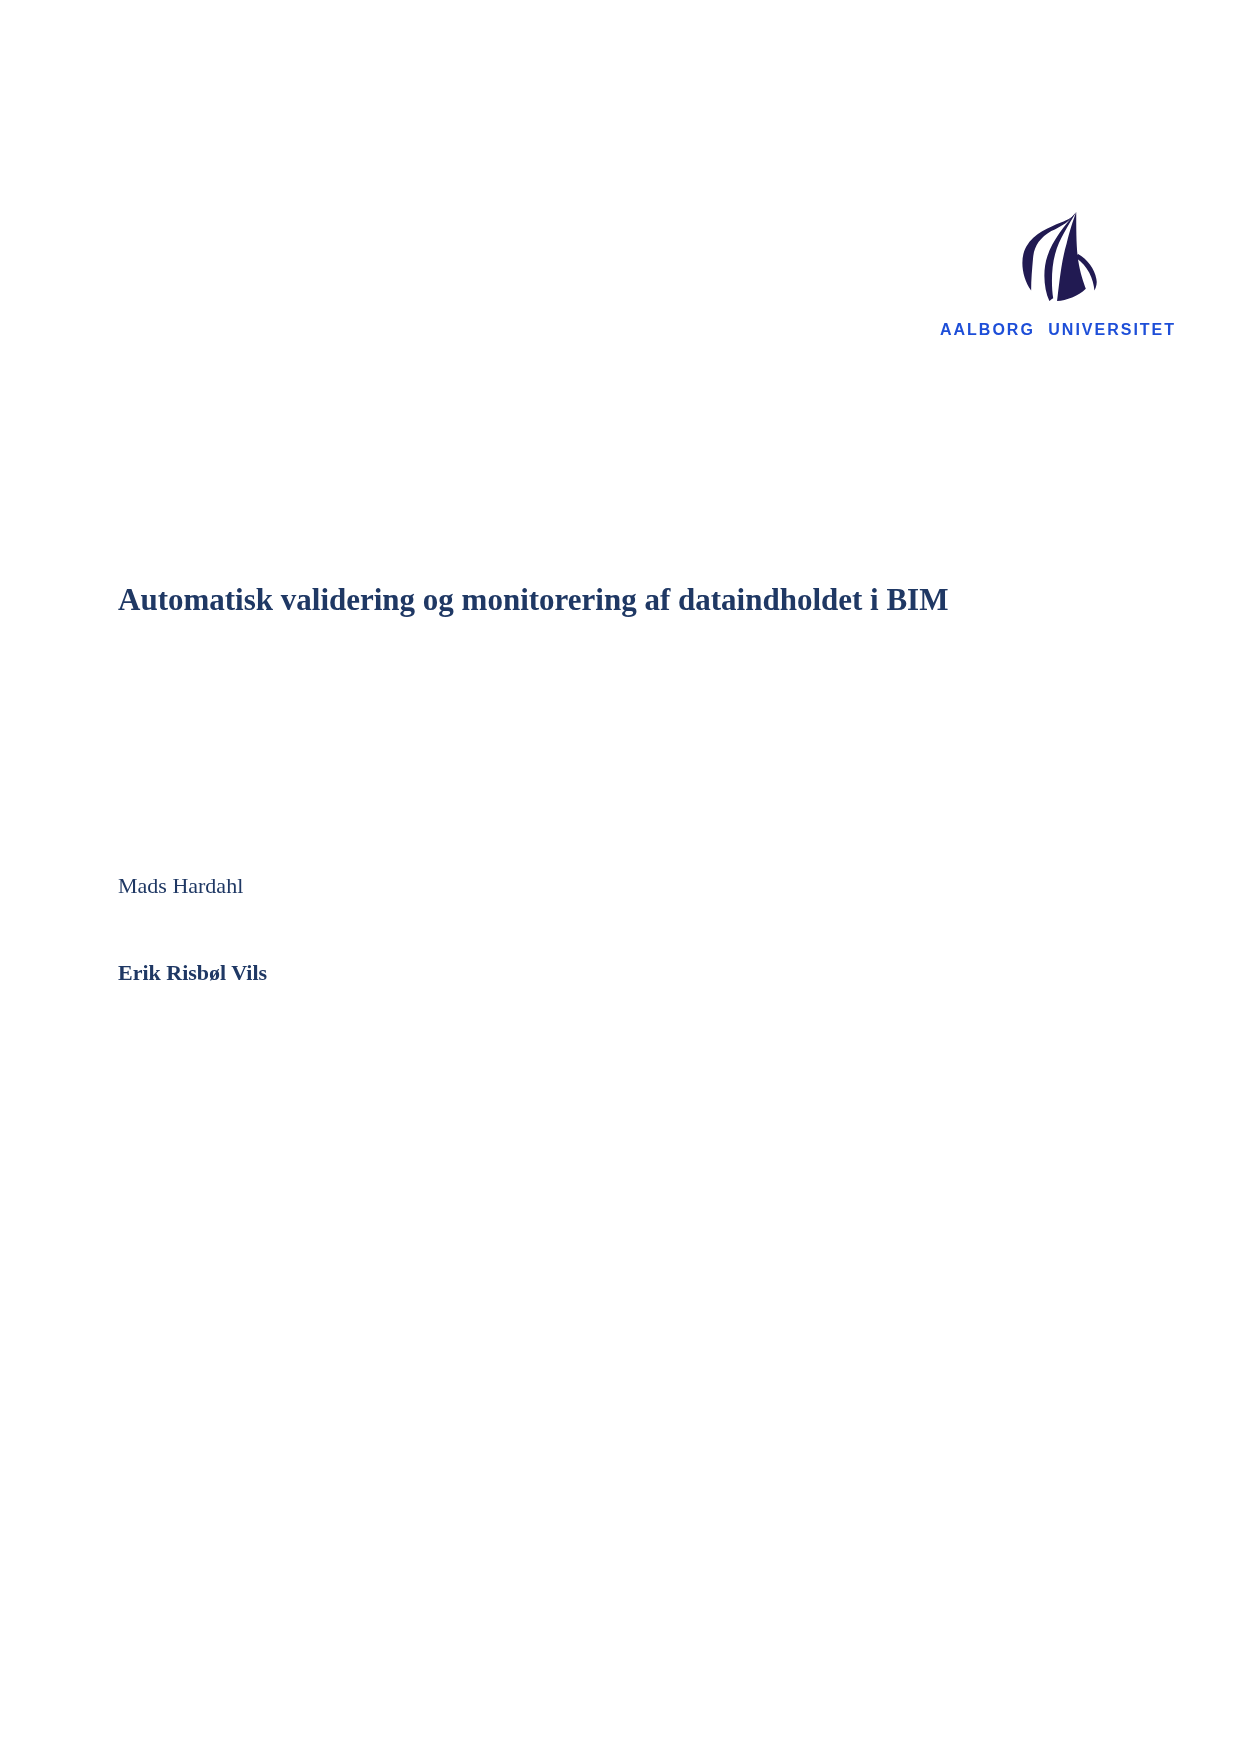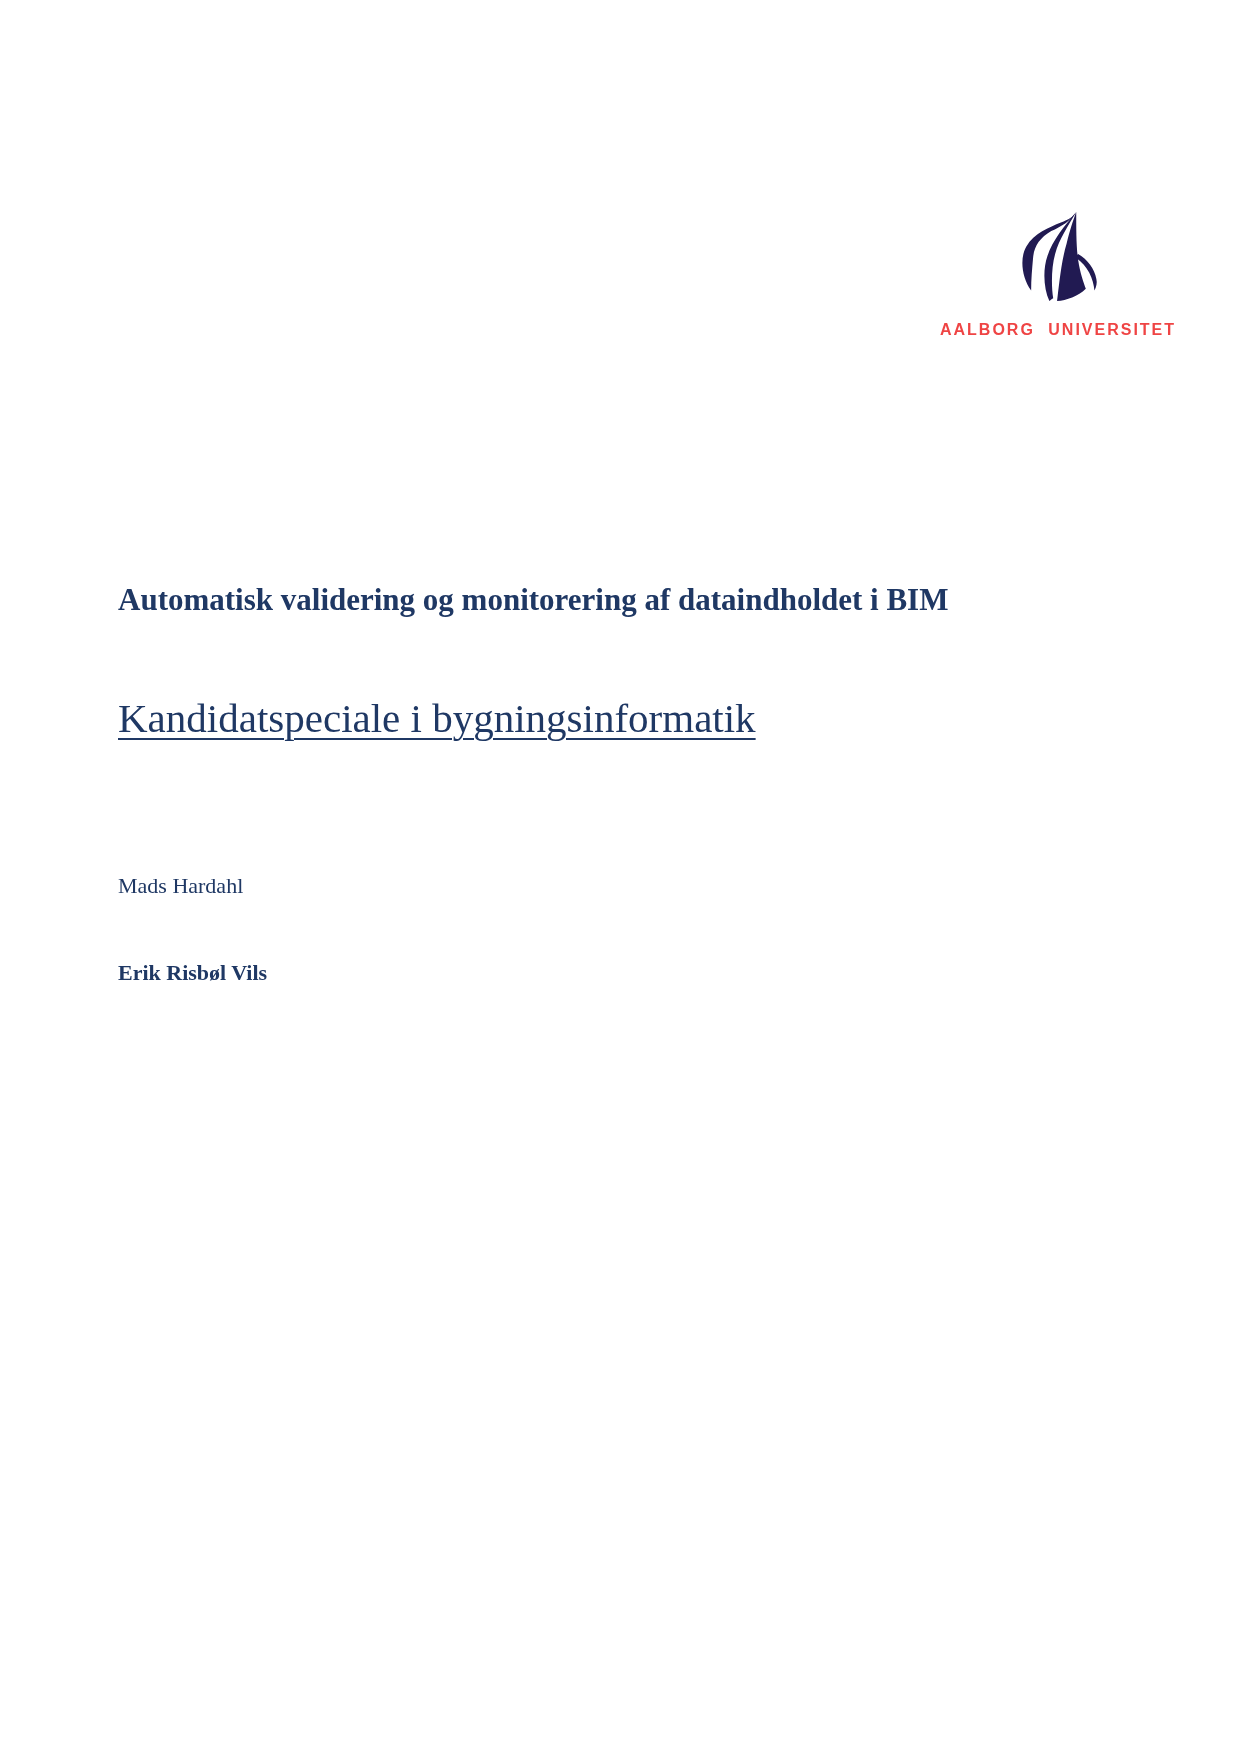--- a/index.html
+++ b/index.html
@@ -31,21 +31,21 @@
     height: 94px;
     display: block;
   }
   .logo-wordmark {
     margin-top: 17px;
     font-family: "Liberation Sans", sans-serif;
     font-weight: bold;
     font-size: 16px;
     letter-spacing: 2px;
     word-spacing: 7px;
-    color: #ef4444;
+    color: #1d4ed8;
     white-space: nowrap;
   }
 
   
   .doc-title {
     position: absolute;
     left: 118px;
     top: 581px;
     margin: 0;
     font-size: 31px;
@@ -118,19 +118,18 @@
                  C82,76 81,80 79,84
                  C78,72 72,58 60,50
                  C60,48 61,47 62,46 Z"></path>
       </g>
     </svg>
     <div class="logo-wordmark">AALBORG UNIVERSITET</div>
   </div>
 
   <h1 class="doc-title">Automatisk validering og monitorering af dataindholdet i BIM</h1>
 
-  <h2 class="doc-subtitle">Kandidatspeciale i bygningsinformatik</h2>
 
   <p class="author author-1">Mads Hardahl</p>
 
   <p class="author author-2">Erik Risbøl Vils</p>
 
 </div>
 
 </body></html>

